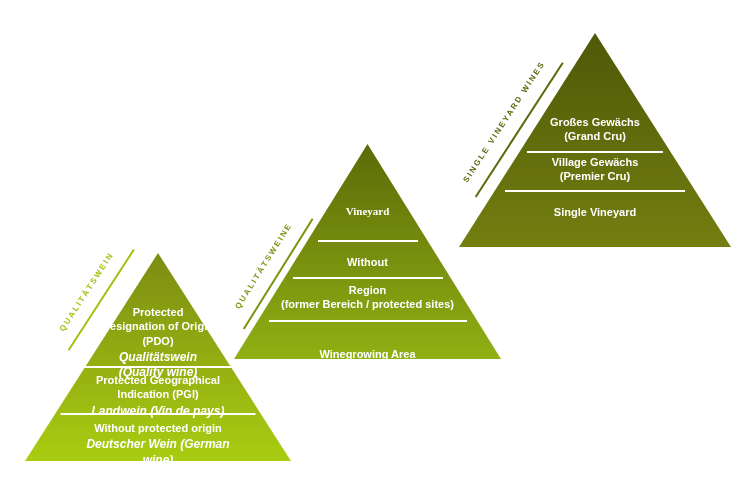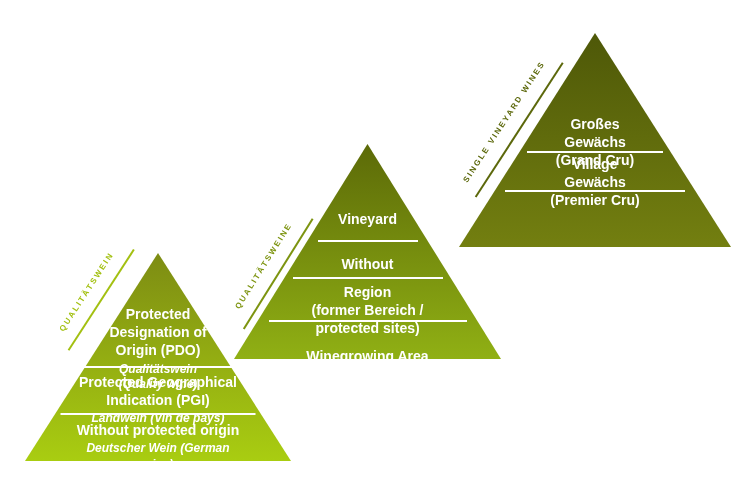--- a/index.html
+++ b/index.html
@@ -26,21 +26,21 @@
 
   .tier {
     position: absolute;
     left: 50%;
     transform: translateX(-50%);
     text-align: center;
     color: #ffffff;
   }
   .tier-main, .tier-note {
     font-weight: bold;
-    font-size: 14px;
+    font-size: 11px;
     line-height: 1.3;
   }
   .tier-sub {
     font-weight: bold;
     font-style: italic;
     font-size: 12px;
     line-height: 1.3;
     margin-top: 2px;
   }
   .tier-sub:empty, .tier-note:empty { display: none; }
@@ -81,21 +81,21 @@
   .p1 .line  { left: 16px;  top: 46px;  width: 120px; }
   .p1 .t1 { top: 52px;  width: 112px; }
   .p1 .s1 { top: 113px; width: 150px; }
   .p1 .t2 { top: 120px; width: 175px; }
   .p1 .s2 { top: 160px; width: 195px; }
   .p1 .t3 { top: 168px; width: 170px; }
 
   
   .p2 .label { left: -40px; top: 117px; width: 140px; }
   .p2 .line  { left: -21px; top: 129px; width: 130px; }
-  .p2 .t1 { top: 66px;  width: 90px;  }
+  .p2 .t1 { top: 60px;  width: 90px; font-family: Liberation Serif, serif;  }
   .p2 .s1 { top: 96px;  width: 100px; }
   .p2 .t2 { top: 111px; width: 120px; }
   .p2 .s2 { top: 133px; width: 150px; }
   .p2 .t3 { top: 139px; width: 175px; }
   .p2 .s3 { top: 176px; width: 198px; }
   .p2 .t4 { top: 187px; width: 160px; margin-top: 16px; }
 
   
   .p3 .label { left: -37px; top: 84px; width: 165px; }
   .p3 .line  { left: -20px; top: 96px; width: 160px; }
@@ -172,15 +172,18 @@
       <div class="tier-note">(Grand Cru)</div>
     </div>
     <div class="sep s1"></div>
 
     <div class="tier t2">
       <div class="tier-main">Village Gewächs</div>
       <div class="tier-note">(Premier Cru)</div>
     </div>
     <div class="sep s2"></div>
 
+    <div class="tier t3">
+      <div class="tier-main">Single Vineyard</div>
+    </div>
   </div>
 
 </div>
 
 </body></html>

